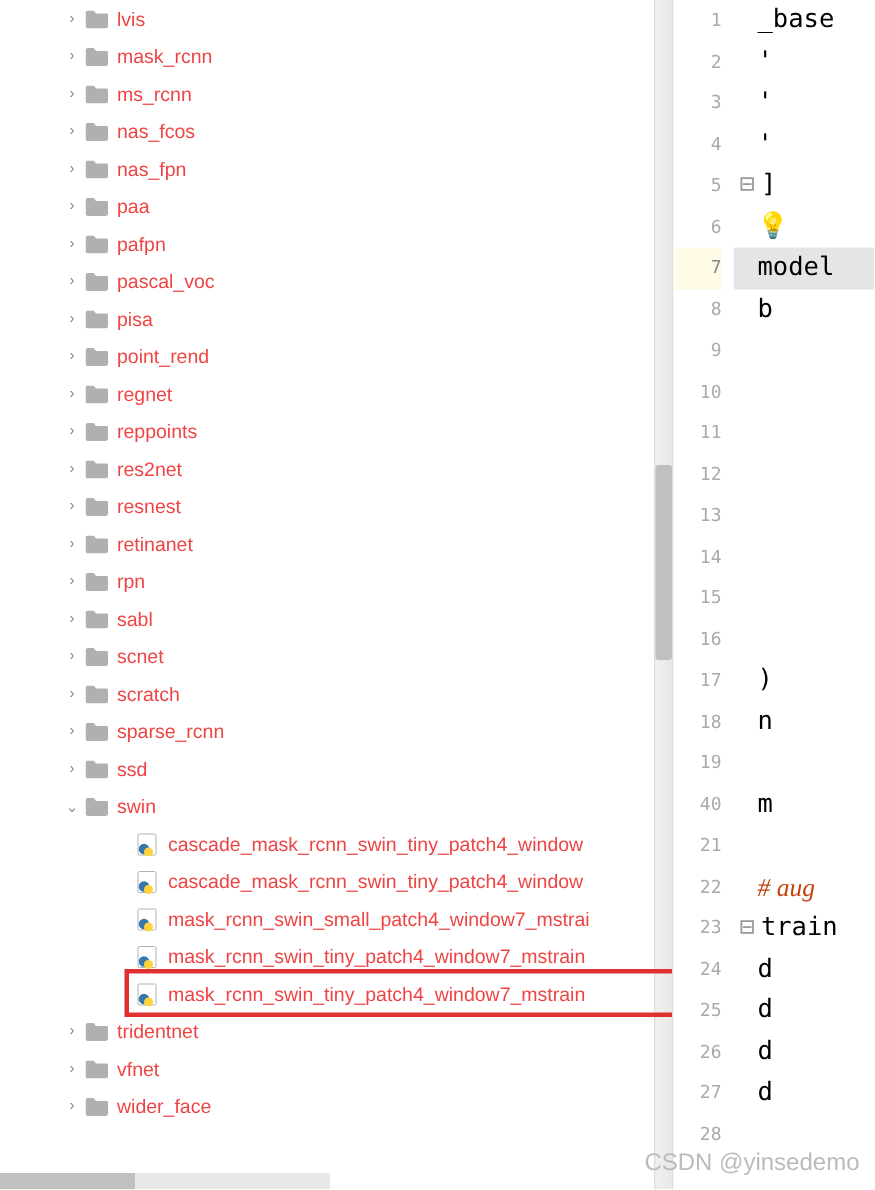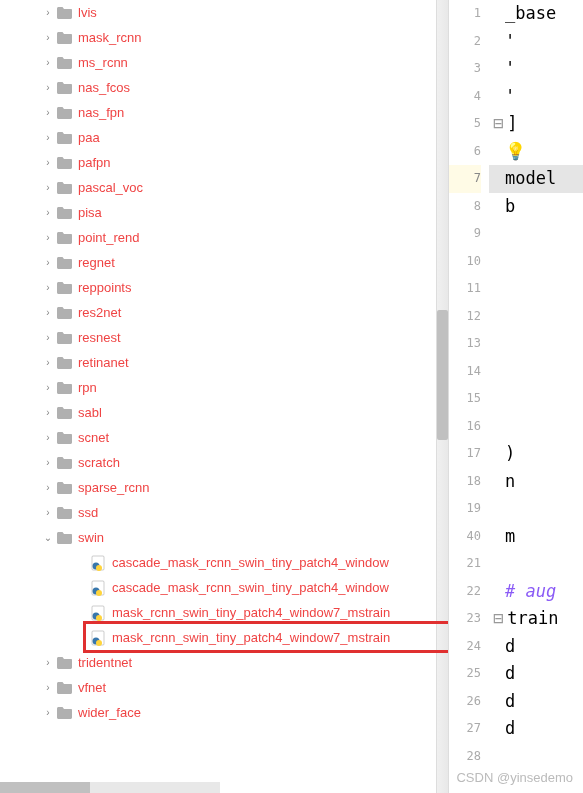--- a/index.html
+++ b/index.html
@@ -94,21 +94,21 @@
     .gutter .ln.hl { background: #fffbe6; color: #888; }
     .code {
       flex: 1;
       font-family: Consolas, Monaco, monospace;
       font-size: 17px;
       overflow: hidden;
     }
     .code .line { height: 27.5px; line-height: 27.5px; white-space: nowrap; padding-left: 4px; }
     .code .line.hl { background: #e5e5e5; }
     .fold-mark { color: #999; margin-right: 4px; }
-    .comment { color: #8b5cf6; font-style: italic; }
+    .comment { color: #c2410c; font-style: italic; font-family: Liberation Serif, serif; }
     .ident { color: #000; }
     .vscroll {
       position: absolute;
       right: 0;
       top: 0;
       width: 12px;
       height: 100%;
       background: linear-gradient(to right, #f0f0f0, #e8e8e8);
       border-left: 1px solid #ddd;
     }
@@ -133,21 +133,21 @@
       position: absolute;
       left: 0;
       height: 100%;
       width: 90px;
       background: #c0c0c0;
     }
     .watermark {
       position: absolute;
       bottom: 8px;
       right: 10px;
-      font-size: 13px;
+      font-size: 16px;
       color: #bbb;
       z-index: 100;
     }
     .bulb { color: #f0b000; }
   </style>
 </head>
 <body>
 
 <div class="sidebar">
   <div id="tree-container">
@@ -361,20 +361,30 @@
       </div>
       <div class="tree-item indent-2">
         <span class="file-icon">
           <svg width="16" height="16" viewBox="0 0 16 16">
             <rect class="paper" x="2" y="1" width="12" height="14" rx="1"></rect>
             <circle class="py" cx="6" cy="11" r="3.5"></circle>
             <circle class="py2" cx="9" cy="13" r="3"></circle>
           </svg>
         </span>
         <span class="label">cascade_mask_rcnn_swin_tiny_patch4_window</span>
+      </div>
+      <div class="tree-item indent-2">
+        <span class="file-icon">
+          <svg width="16" height="16" viewBox="0 0 16 16">
+            <rect class="paper" x="2" y="1" width="12" height="14" rx="1"></rect>
+            <circle class="py" cx="6" cy="11" r="3.5"></circle>
+            <circle class="py2" cx="9" cy="13" r="3"></circle>
+          </svg>
+        </span>
+        <span class="label">mask_rcnn_swin_small_patch4_window7_mstrai</span>
       </div>
       <div class="tree-item indent-2">
         <span class="file-icon">
           <svg width="16" height="16" viewBox="0 0 16 16">
             <rect class="paper" x="2" y="1" width="12" height="14" rx="1"></rect>
             <circle class="py" cx="6" cy="11" r="3.5"></circle>
             <circle class="py2" cx="9" cy="13" r="3"></circle>
           </svg>
         </span>
         <span class="label">mask_rcnn_swin_tiny_patch4_window7_mstrain</span>

